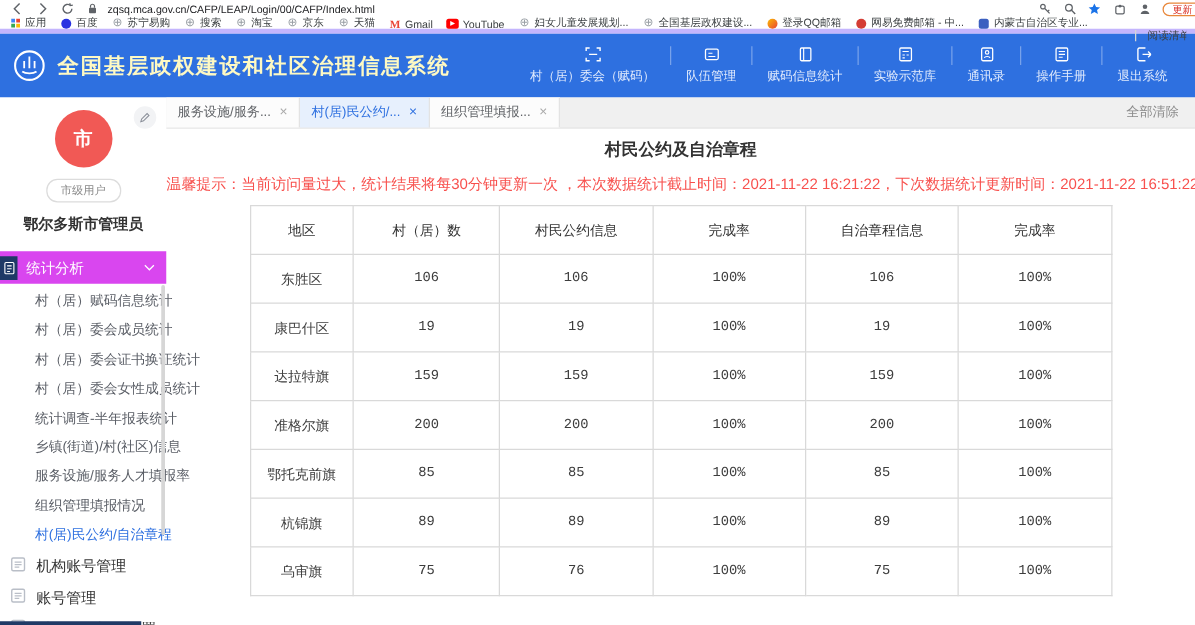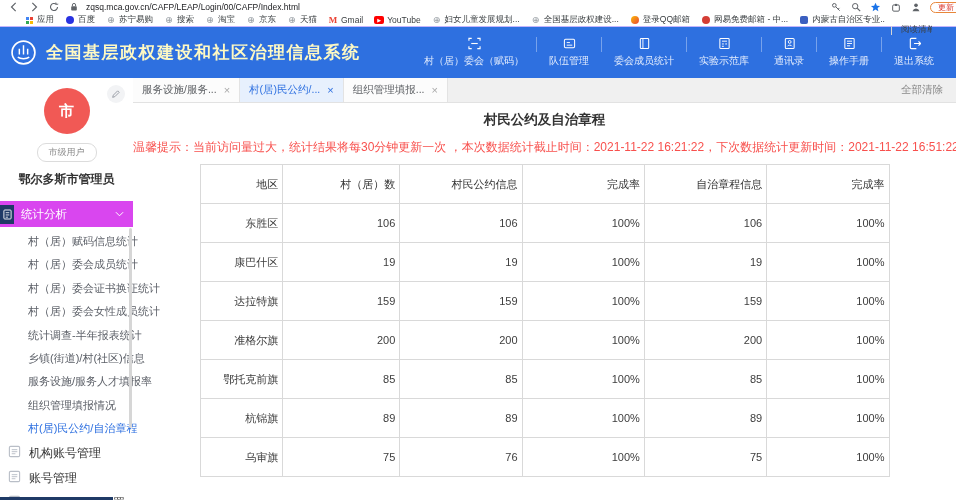--- a/index.html
+++ b/index.html
@@ -8,21 +8,21 @@
             font-family:"Liberation Sans","DejaVu Sans",sans-serif; }
 
   
   .urlbar { height:14px; display:flex; align-items:center; gap:9px; padding:0 8px; background:#fff; }
   .nav-ic { display:inline-flex; align-items:center; justify-content:center; width:11px; height:11px; flex:none; cursor:pointer; }
   .url-text { font-size:8.5px; color:#202124; white-space:nowrap; margin-left:-2px; }
   .urlbar-right { margin-left:auto; display:flex; align-items:center; gap:9px; }
   .update-pill { font-size:8px; color:#d93025; border:1px solid #e8873a; border-radius:7px;
                  padding:0 7px; height:11px; line-height:10px; white-space:nowrap; margin-right:-14px; background:#fff; }
 
-  .bookmarks { height:13px; display:flex; align-items:center; padding:0 24px; border-bottom:1px solid #c4b5fd; background:#fff; }
+  .bookmarks { height:13px; display:flex; align-items:center; padding:0 7px; border-bottom:4px solid #c4b5fd; background:#fff; }
   .bm-items { display:flex; align-items:center; gap:11px; overflow:hidden; flex:1; }
   .bm { display:inline-flex; align-items:center; font-size:8.5px; color:#3c4043; white-space:nowrap; cursor:pointer; }
   .bm-ic { display:inline-flex; align-items:center; justify-content:center; width:10px; height:10px; margin-right:3px; flex:none; }
   .bm-ic.globe { color:#9aa0a6; font-size:9.5px; line-height:10px; }
   .bm-ic.gmail-m { color:#ea4335; font-weight:bold; font-size:9px; font-family:"Liberation Serif",serif; }
   .yt-box { width:11px; height:8px; background:#f00; border-radius:2px; color:#fff; font-size:5px;
             display:flex; align-items:center; justify-content:center; }
   .grid4 { width:7px; height:7px; position:relative; }
   .grid4 i { position:absolute; width:3px; height:3px; background:#4285f4; }
   .grid4 i:nth-child(2){ left:4px; background:#ea4335; }
@@ -79,22 +79,22 @@
   .tab .tab-close { color:#a9a9a9; font-size:11px; line-height:1; }
   .tab.active { background:#e7f0fd; color:#2e70e0; }
   .tab.active .tab-close { color:#2e70e0; }
   .clear-all { margin-left:auto; align-self:center; font-size:10.5px; color:#8a8a8a; padding-right:13px; cursor:pointer; }
 
   
   .main { flex:1; background:#fff; overflow:hidden; }
   .page-title { text-align:center; font-size:13.5px; font-weight:bold; color:#333; margin-top:8px; }
   .notice { text-align:center; font-size:12px; color:#f8504d; margin-top:10px; white-space:nowrap; }
   table.report { width:690px; margin:8px auto 0; border-collapse:collapse; table-layout:fixed; }
-  table.report th, table.report td { border:1px solid #d9d9d9; height:39px; text-align:right;
-        font-size:11px; color:#3d3d3d; font-weight:normal; padding:0 4px; }
+  table.report th, table.report td { border:1px solid #d9d9d9; height:39px; text-align:center;
+        font-size:11px; color:#3d3d3d; font-weight:normal; padding:0 4px;font-family:Liberation Mono, monospace; }
   table.report th { color:#333; }
   col.c1{width:12%} col.c2{width:17%} col.c3{width:17.75%} col.c4{width:17.75%} col.c5{width:17.75%} col.c6{width:17.75%}
 </style>
 </head>
 <body>
 
 <div class="screen">
 
   <div class="urlbar">
     <span class="nav-ic">
@@ -271,21 +271,21 @@
           <span class="hm-label">队伍管理</span>
         </span>
         <span class="hm-sep"></span>
         <span class="hm-item">
           <span class="hm-ic">
             <svg width="13" height="13" viewBox="0 0 14 14">
               <rect x="2.5" y="1.5" width="9" height="11" rx="1" fill="none" stroke="#fff" stroke-width="1.1"></rect>
               <path d="M5.3 1.5v11" stroke="#fff" stroke-width="1"></path>
             </svg>
           </span>
-          <span class="hm-label">委会成员统计</span>
+          <span class="hm-label">赋码信息统计</span>
         </span>
         <span class="hm-sep"></span>
         <span class="hm-item">
           <span class="hm-ic">
             <svg width="13" height="13" viewBox="0 0 14 14">
               <rect x="2" y="1.5" width="10" height="11" rx="1" fill="none" stroke="#fff" stroke-width="1.1"></rect>
               <path d="M4.3 4.5h5.4M4.3 7.5h2M7.8 7.5h1.9M4.3 10h2" stroke="#fff" stroke-width="1"></path>
             </svg>
           </span>
           <span class="hm-label">实验示范库</span>

